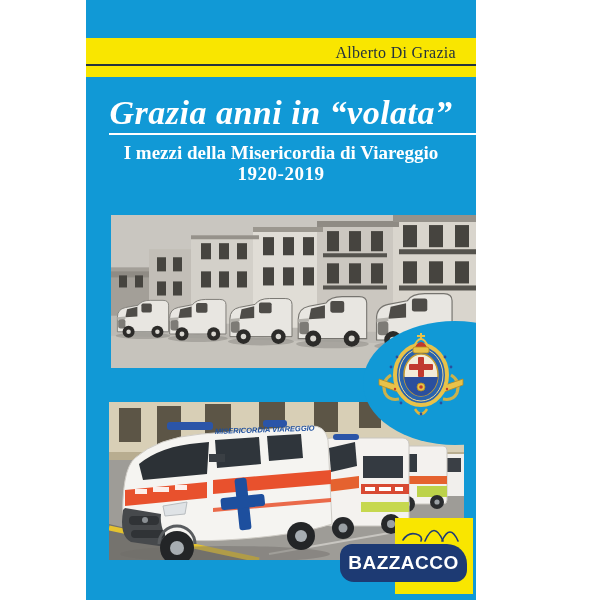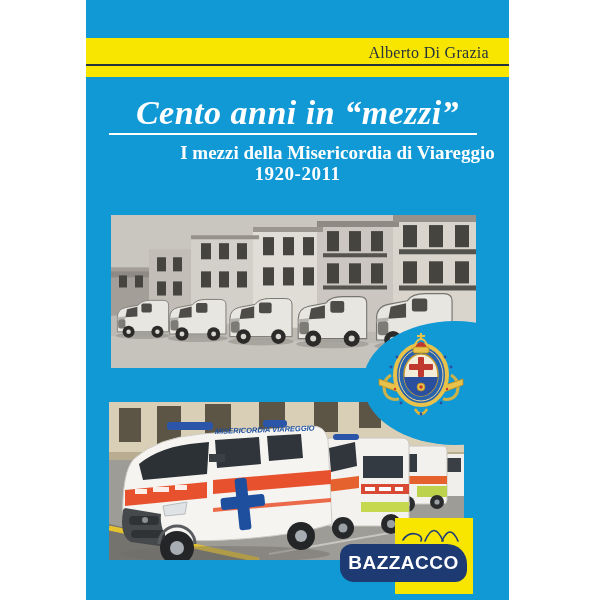--- a/index.html
+++ b/index.html
@@ -2,38 +2,38 @@
 <html><head>
 <meta charset="utf-8">
 <style>
   html,body{margin:0;padding:0;}
   body{
     width:600px;height:600px;position:relative;overflow:hidden;
     background:#ffffff;
     font-family:"Liberation Serif", serif;
   }
   .cover{
-    position:absolute;left:86px;top:0;width:423px;height:600px;
+    position:absolute;left:86px;top:0;width:390px;height:600px;
     background:#1199d6;overflow:hidden;
   }
   .band{position:absolute;left:0;top:38px;width:100%;height:39px;background:#f9e600;}
   .band-line{position:absolute;left:0;top:64px;width:100%;height:2px;background:#24333d;}
   .author{
     position:absolute;top:45px;right:20px;
     font-size:16px;color:#24333d;letter-spacing:.3px;line-height:1;
   }
   .title{
     position:absolute;top:96px;left:0;width:100%;text-align:center;
     color:#ffffff;font-size:34px;font-style:italic;font-weight:bold;
     letter-spacing:.5px;line-height:1;white-space:nowrap;
   }
   .rule{position:absolute;left:23px;top:133px;width:368px;height:2px;background:#ffffff;}
   .subtitle{
     position:absolute;top:143px;left:0;width:100%;text-align:center;
-    color:#ffffff;font-size:19px;font-weight:bold;line-height:1;white-space:nowrap;padding-left:40px;
+    color:#ffffff;font-size:19px;font-weight:bold;line-height:1;white-space:nowrap;
   }
   .years{
     position:absolute;top:164px;left:0;width:100%;text-align:center;
     color:#ffffff;font-size:19px;font-weight:bold;letter-spacing:.5px;line-height:1;
   }
   .photo1{position:absolute;left:25px;top:215px;width:365px;height:153px;}
   .photo2{position:absolute;left:23px;top:402px;width:355px;height:158px;}
   .blue-ellipse{
     position:absolute;left:277px;top:321px;width:184px;height:124px;
     background:#1199d6;border-radius:50%;
@@ -54,24 +54,24 @@
 </style>
 </head>
 <body>
 
 <div class="cover">
 
   <div class="band"></div>
   <div class="band-line"></div>
   <div class="author">Alberto Di Grazia</div>
 
-  <div class="title">Cento anni in “mezzi”</div>
+  <div class="title">Grazia anni in “volata”</div>
   <div class="rule"></div>
   <div class="subtitle">I mezzi della Misericordia di Viareggio</div>
-  <div class="years">1920-2011</div>
+  <div class="years">1920-2019</div>
 
   <div class="photo1">
     <svg viewBox="0 0 365 152" preserveAspectRatio="none">
       <rect width="365" height="152" fill="#c9c6c0"></rect>
       <path d="M0,95 L365,112 L365,152 L0,152 Z" fill="#bdbab4"></path>
       <path d="M0,120 L365,130 L365,152 L0,152 Z" fill="#c6c3bc"></path>
 
       <rect x="0" y="52" width="48" height="48" fill="#a39f98"></rect>
       <rect x="0" y="56" width="48" height="6" fill="#8f8b84"></rect>
       <rect x="38" y="34" width="52" height="70" fill="#c2beb7"></rect>

